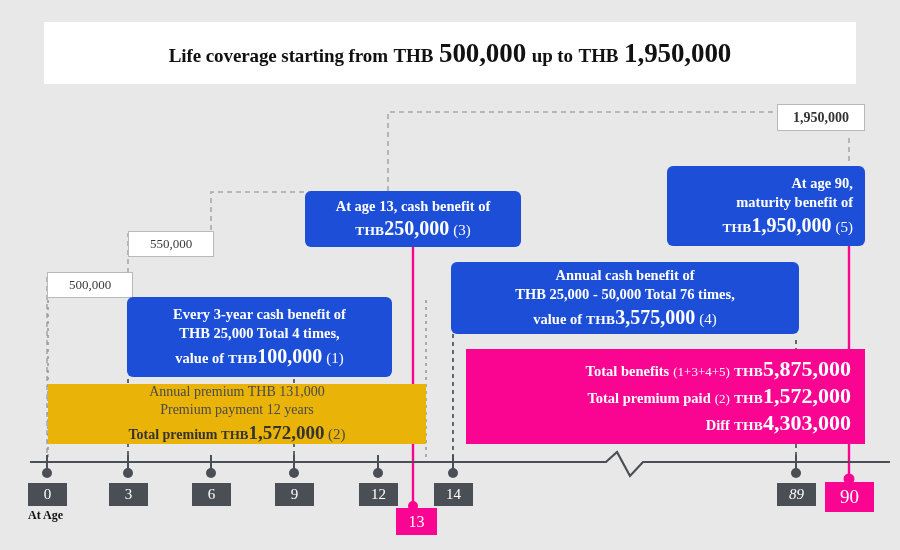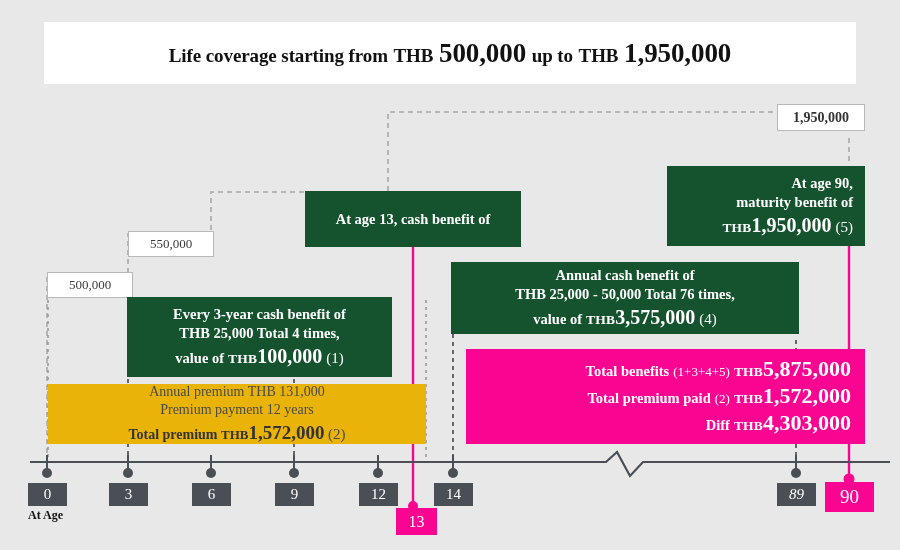--- a/index.html
+++ b/index.html
@@ -46,21 +46,21 @@
   
   .callout{
     position:absolute;
     box-sizing:border-box;
     color:#ffffff;
     font-family:"Liberation Serif", serif;
     font-weight:bold;
     display:flex;flex-direction:column;justify-content:center;
     line-height:1.30;
   }
-  .purple{background:#14532d;}
+  .purple{background:#1d4ed8;border-radius:6px;}
   .pink{background:#FA0592;}
   .c-center{text-align:center;align-items:center;}
   .c-right{text-align:right;align-items:flex-end;}
 
   .ln{display:block;white-space:nowrap;}
   .md{font-size:14.5px;}
   .big{font-size:20px;font-weight:bold;}
   .big2{font-size:22px;font-weight:bold;}
   .thb{font-size:13.5px;font-weight:bold;letter-spacing:.2px;}
   .paren{font-weight:normal;font-size:15px;}
@@ -179,20 +179,24 @@
     </span>
     <span class="ln">
       <span class="md">value of</span>
       <span class="thb">THB</span><span class="big">100,000</span>
       <span class="paren">(1)</span>
     </span>
   </div>
 
   <div class="callout purple c-center" style="left:305px;top:191px;width:216px;height:56px;padding:0 8px;">
     <span class="ln md">At age 13, cash benefit of</span>
+    <span class="ln">
+      <span class="thb">THB</span><span class="big">250,000</span>
+      <span class="paren">(3)</span>
+    </span>
   </div>
 
   <div class="callout purple c-center" style="left:451px;top:262px;width:348px;height:72px;padding:0 24px;">
     <span class="ln md">Annual cash benefit of</span>
     <span class="ln md">
       <span>THB 25,000 - 50,000</span>
       <span>Total 76 times,</span>
     </span>
     <span class="ln">
       <span class="md">value of</span>

